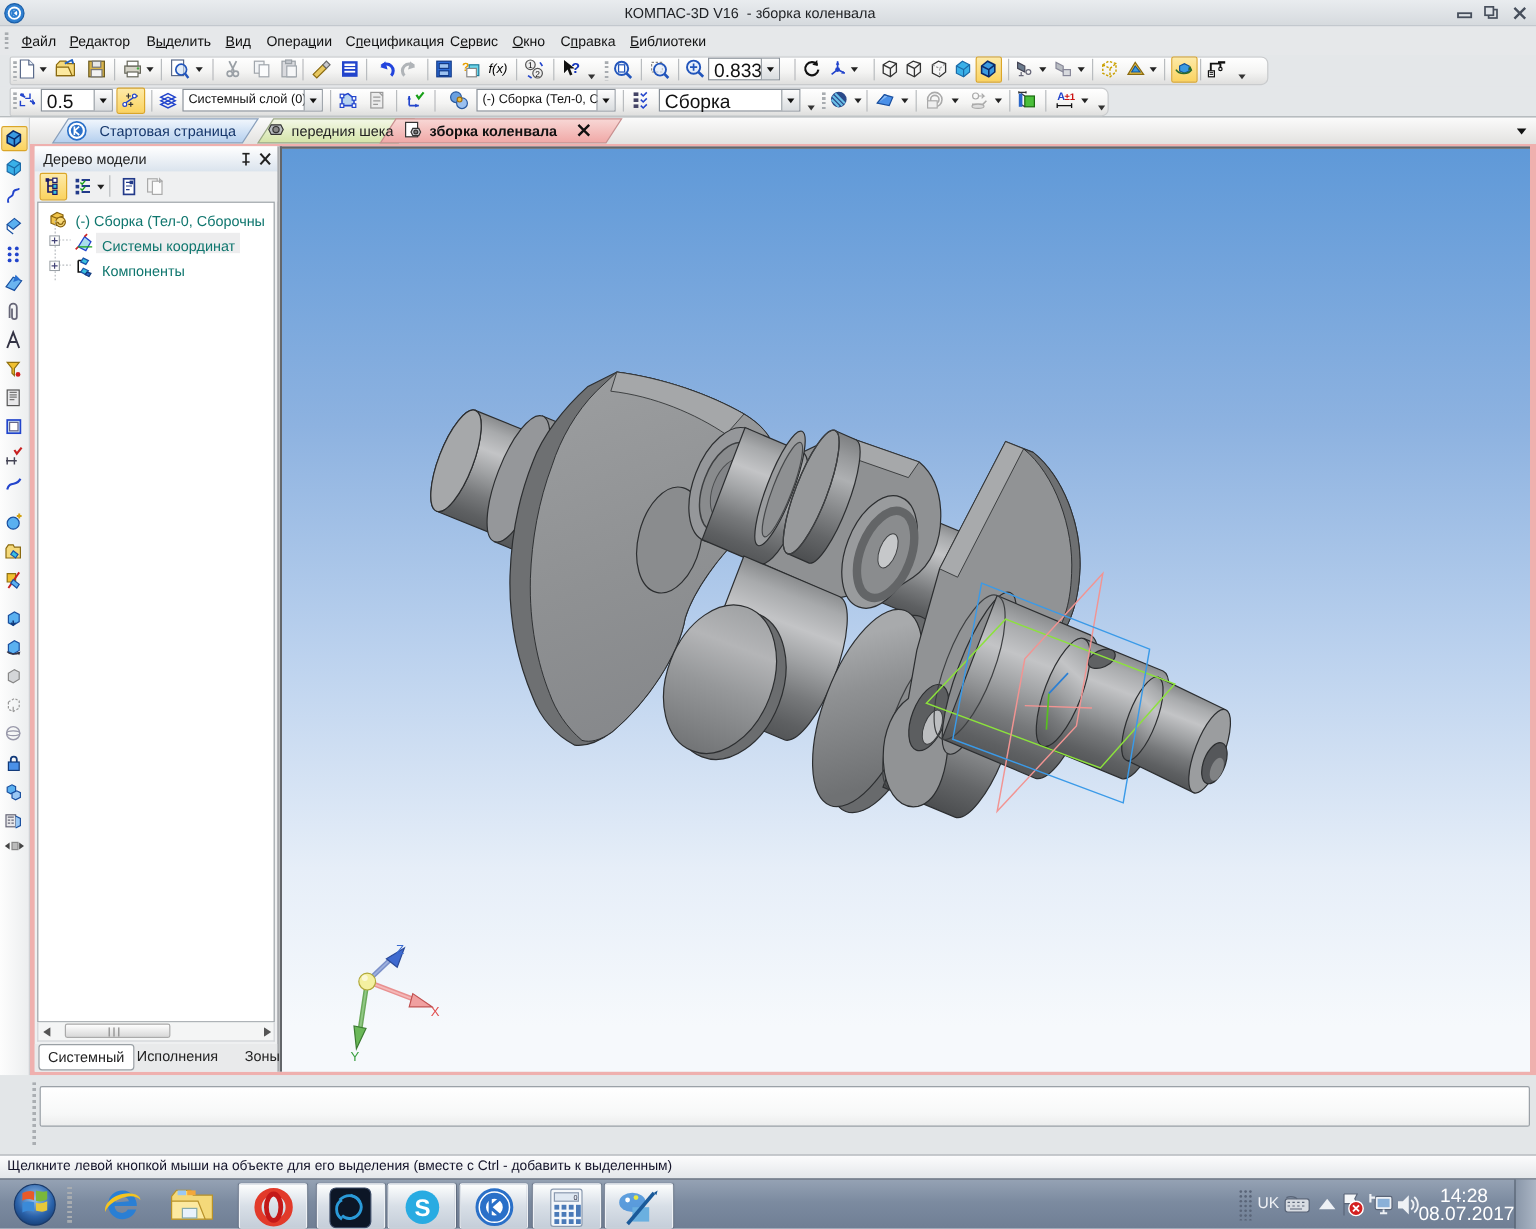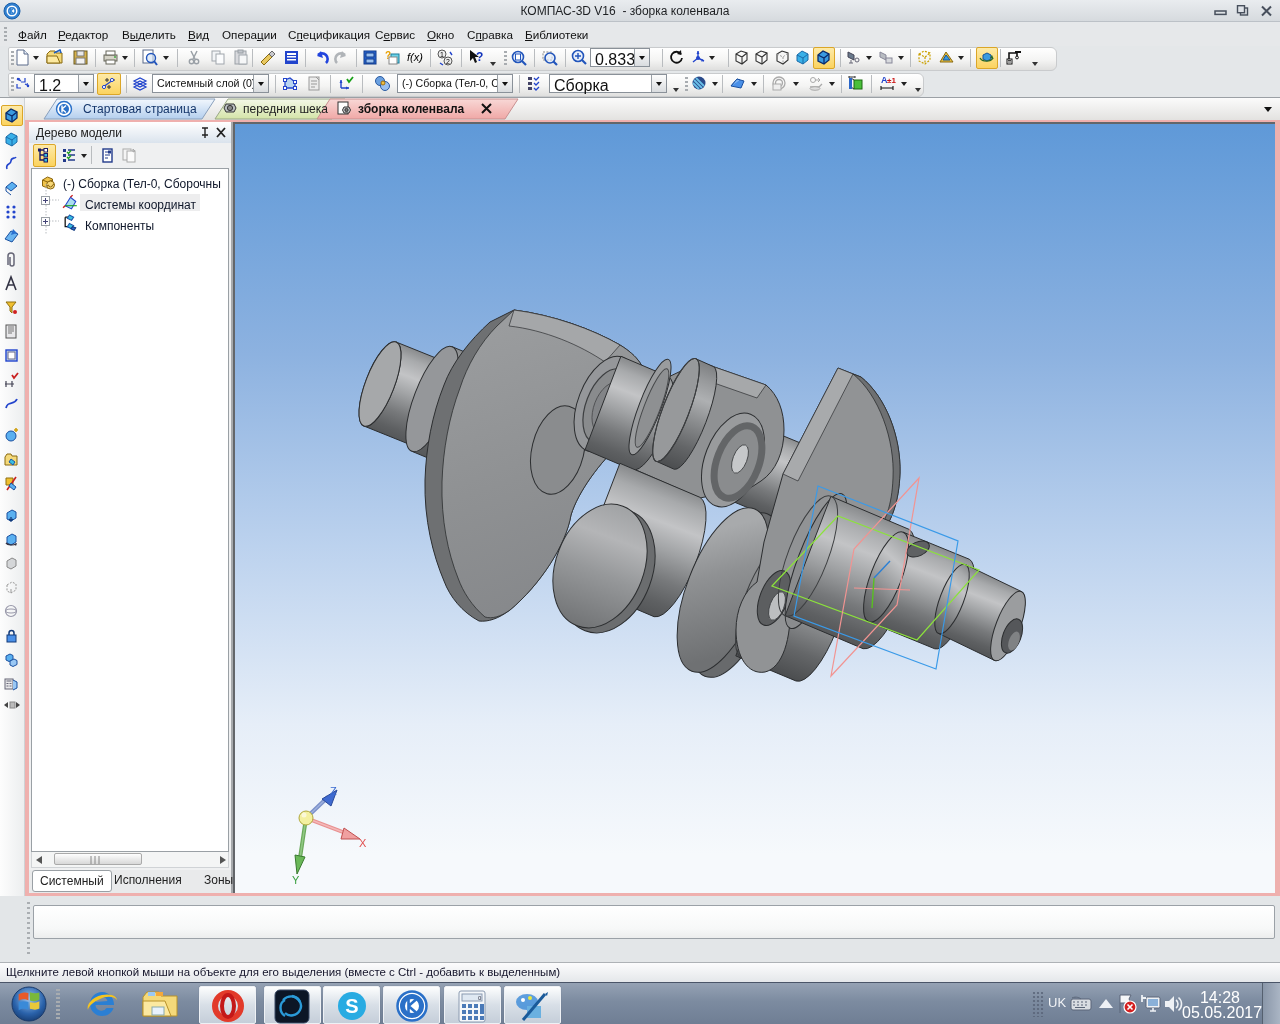--- a/index.html
+++ b/index.html
@@ -39,21 +39,21 @@
 #viewport { left:233px; top:2px; width:1042px; height:771px;
   background:linear-gradient(#5f99d8 0%, #8db2e0 30%, #bcd2ee 55%, #e6eef8 78%, #f6f9fc 95%);
   border-top:2px solid #63666a; border-left:2px solid #63666a; }
 #propbar { left:0; top:896px; width:1280px; height:66px; background:#e3e6e8; }
 #propfield { left:33px; top:9px; width:1242px; height:34px; background:linear-gradient(#ffffff,#f7f8f8 70%,#eceded); border:1px solid #9ba1a7; border-radius:2px; }
 #pgrip { left:27px; top:6px; width:3px; height:54px; background:repeating-linear-gradient(#aaaeb2 0 2px, transparent 2px 5px); }
 #statusbar { left:0; top:962px; width:1280px; height:20px; background:linear-gradient(#fcfcfd,#e4e7ea); border-top:1px solid #aeb2b6; font-size:11.5px; color:#14142a; }
 #taskbar { left:0; top:982px; width:1280px; height:42px; background:linear-gradient(#95a2b4,#7c8ba0 45%,#6f7e94); border-top:1px solid #4a5568; }
 .tbtn { position:absolute; top:3px; width:57px; height:38px; background:linear-gradient(#fdfefe,#d8dfe7 50%,#c5ced9); border:1px solid #eef1f5; border-radius:2px; box-shadow:0 0 1px #5a6678; }
 .clock { position:absolute; color:#fff; font-size:16px; text-align:center; width:76px; }
-.trow { position:absolute; font-size:12px; color:#0f172a; white-space:nowrap; }
+.trow { position:absolute; font-size:12px; color:#0f766e; white-space:nowrap; }
 </style></head><body>
 <div id="screen">
 <div class="abs" id="titlebar">
 <div class="abs" id="title-text" style="left:-15px">КОМПАС-3D V16&nbsp;&nbsp;- зборка коленвала</div>
 <svg class="abs" style="left:3px;top:2px;" width="18" height="18" viewBox="0 0 18 18">
         <circle cx="9" cy="9" r="8" fill="#2f7fd0" stroke="#1c5fa8"></circle>
         <circle cx="9" cy="9" r="5.5" fill="#fff"></circle>
         <circle cx="9" cy="9" r="3.2" fill="none" stroke="#2f7fd0" stroke-width="1.6"></circle>
         <path d="M7.5 5.5 v7 M7.5 9 l3.5 -3 M7.5 9 l3.5 3" stroke="#2f7fd0" stroke-width="1.4" fill="none"></path>
       </svg>
@@ -269,21 +269,21 @@
 <div class="toolband" style="left:8px;width:916px;"></div>
 <div class="grip" style="left:11px;"></div>
 <svg class="abs" style="left:15px;top:3px;" width="17" height="17" viewBox="0 0 17 17">
         <path d="M2 4 l4 2 M10 9 l4 2" stroke="#2244cc" stroke-width="1.3"></path>
         <path d="M4 3 l1 2 M12 8 l1 2" stroke="#2244cc"></path>
         <circle cx="3" cy="4" r="1.2" fill="#2244cc"></circle>
         <circle cx="13" cy="11" r="1.2" fill="#2244cc"></circle>
         <path d="M2 9 v4 h4 M10 3 v4 h-4" fill="none" stroke="#2244cc" stroke-width="1.2"></path>
       </svg>
 <div class="combo" style="left:34px;width:60px">
-        <span class="cbtxt">1.2</span>
+        <span class="cbtxt">0.5</span>
         <span class="cbbtn"></span>
       </div>
 <div class="abs hl" style="left:97px;top:1px;width:24px;height:22px"></div>
 <svg class="abs" style="left:100px;top:3px;" width="17" height="17" viewBox="0 0 17 17">
         <path d="M3 12 L13 5" stroke="#2244cc" stroke-width="1.2"></path>
         <path d="M3 12 l2 0 M11 5 l4 0" stroke="#333"></path>
         <circle cx="4" cy="12" r="1.6" fill="#fff" stroke="#2244cc"></circle>
         <circle cx="12" cy="5" r="1.6" fill="#fff" stroke="#2244cc"></circle>
         <path d="M7 3 l0 4 M5 5 l4 0 M9 10 l0 4 M7 12 l4 0" stroke="#333" stroke-width="1"></path>
       </svg>
@@ -930,15 +930,15 @@
         <rect x="6" y="4" width="14" height="11" rx="1.5" fill="#eef1f5" stroke="#5a6578"></rect>
         <rect x="8" y="6" width="10" height="7" fill="#8ab0d8"></rect>
         <path d="M10 18 h6 M13 15 v3" stroke="#eef1f5" stroke-width="1.6"></path>
         <path d="M2 2 v7 M2 5 h4" stroke="#eef1f5" stroke-width="1.8"></path>
       </svg>
 <svg class="abs" style="left:1163px;top:11px;" width="20" height="20" viewBox="0 0 20 20">
         <path d="M2 7 h4 l5 -5 v16 l-5 -5 h-4 z" fill="#eef1f5"></path>
         <path d="M13 6 a5 5 0 0 1 0 8 M15.5 3.5 a8.5 8.5 0 0 1 0 13" fill="none" stroke="#eef1f5" stroke-width="1.6"></path>
       </svg>
 <span class="clock" style="left:1182px;top:6px">14:28</span>
-<span class="clock" style="left:1182px;top:21px">05.05.2017</span>
+<span class="clock" style="left:1182px;top:21px">08.07.2017</span>
 <div class="abs" style="left:1262px;top:0;width:18px;height:42px;background:linear-gradient(90deg,#8a97a9,#aab5c4);border-left:1px solid #55606f"></div>
     </div>
 </div>
 </body></html>

